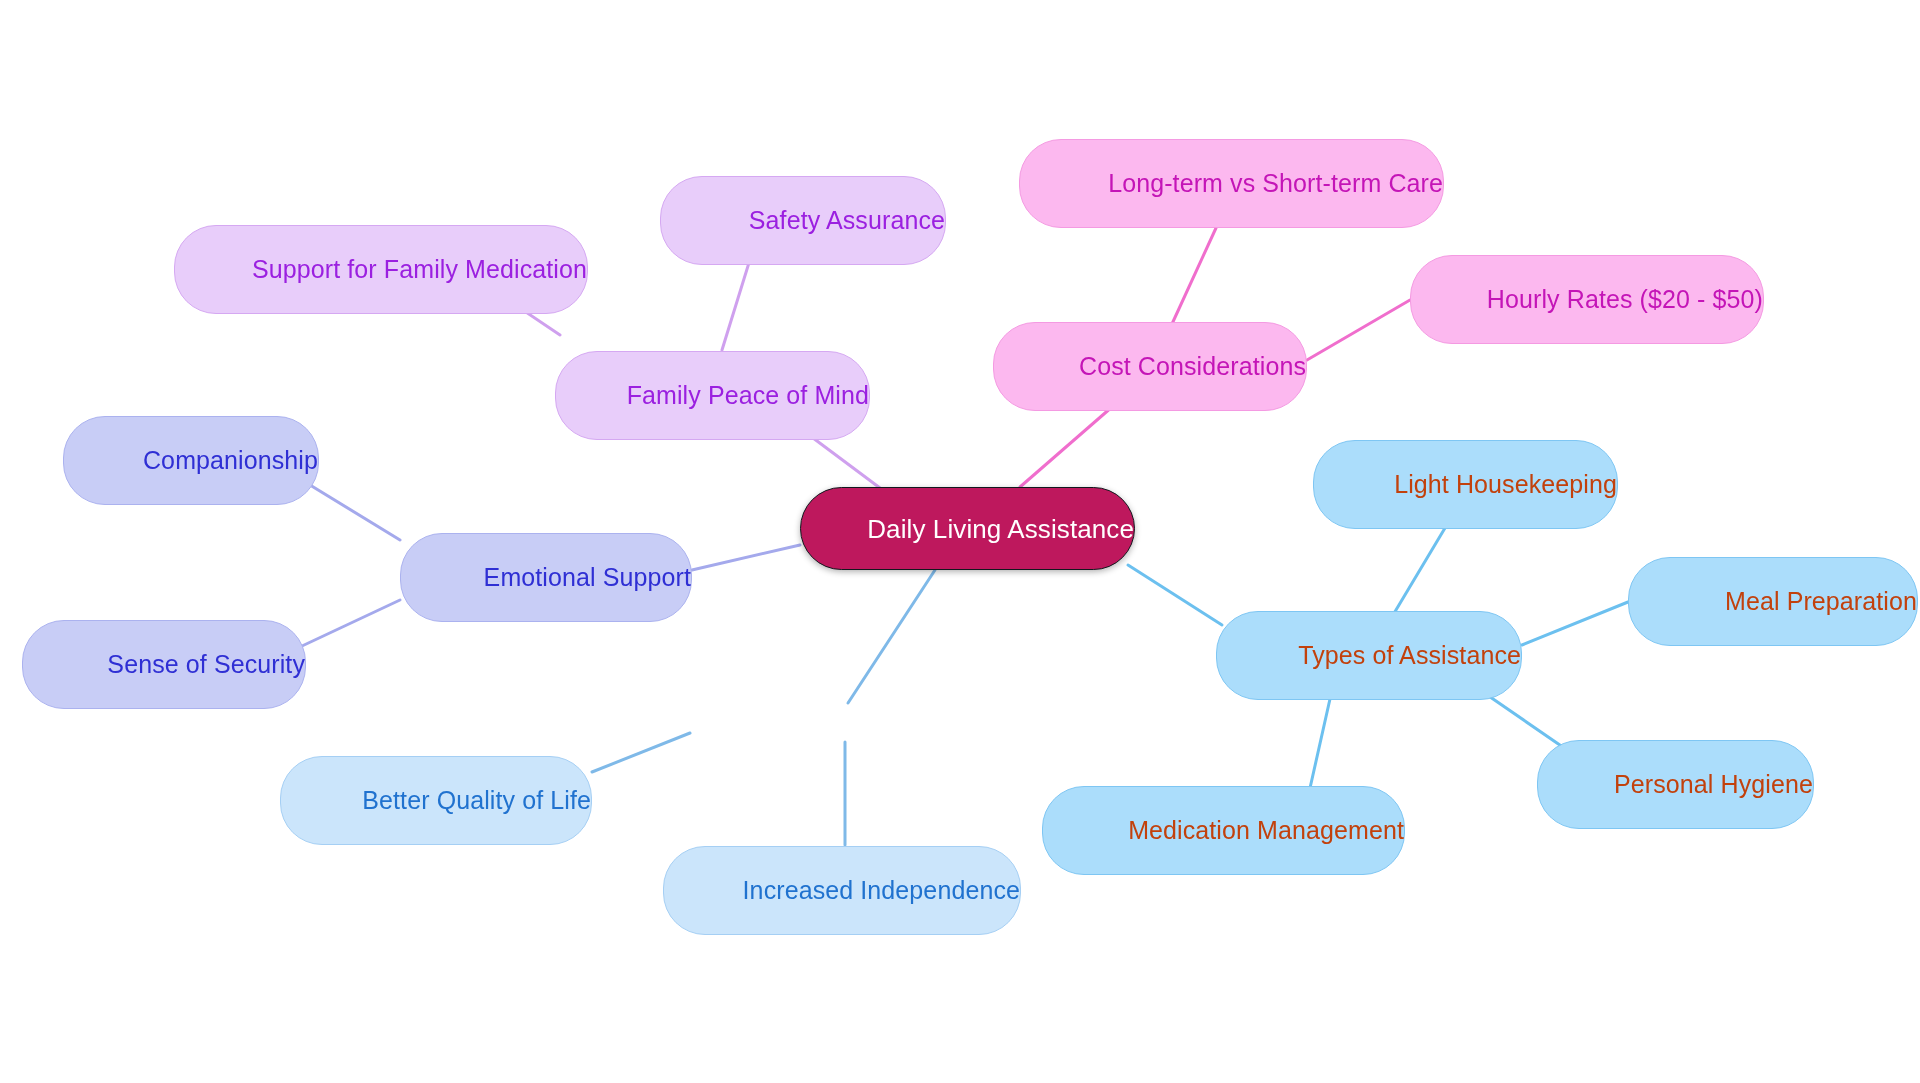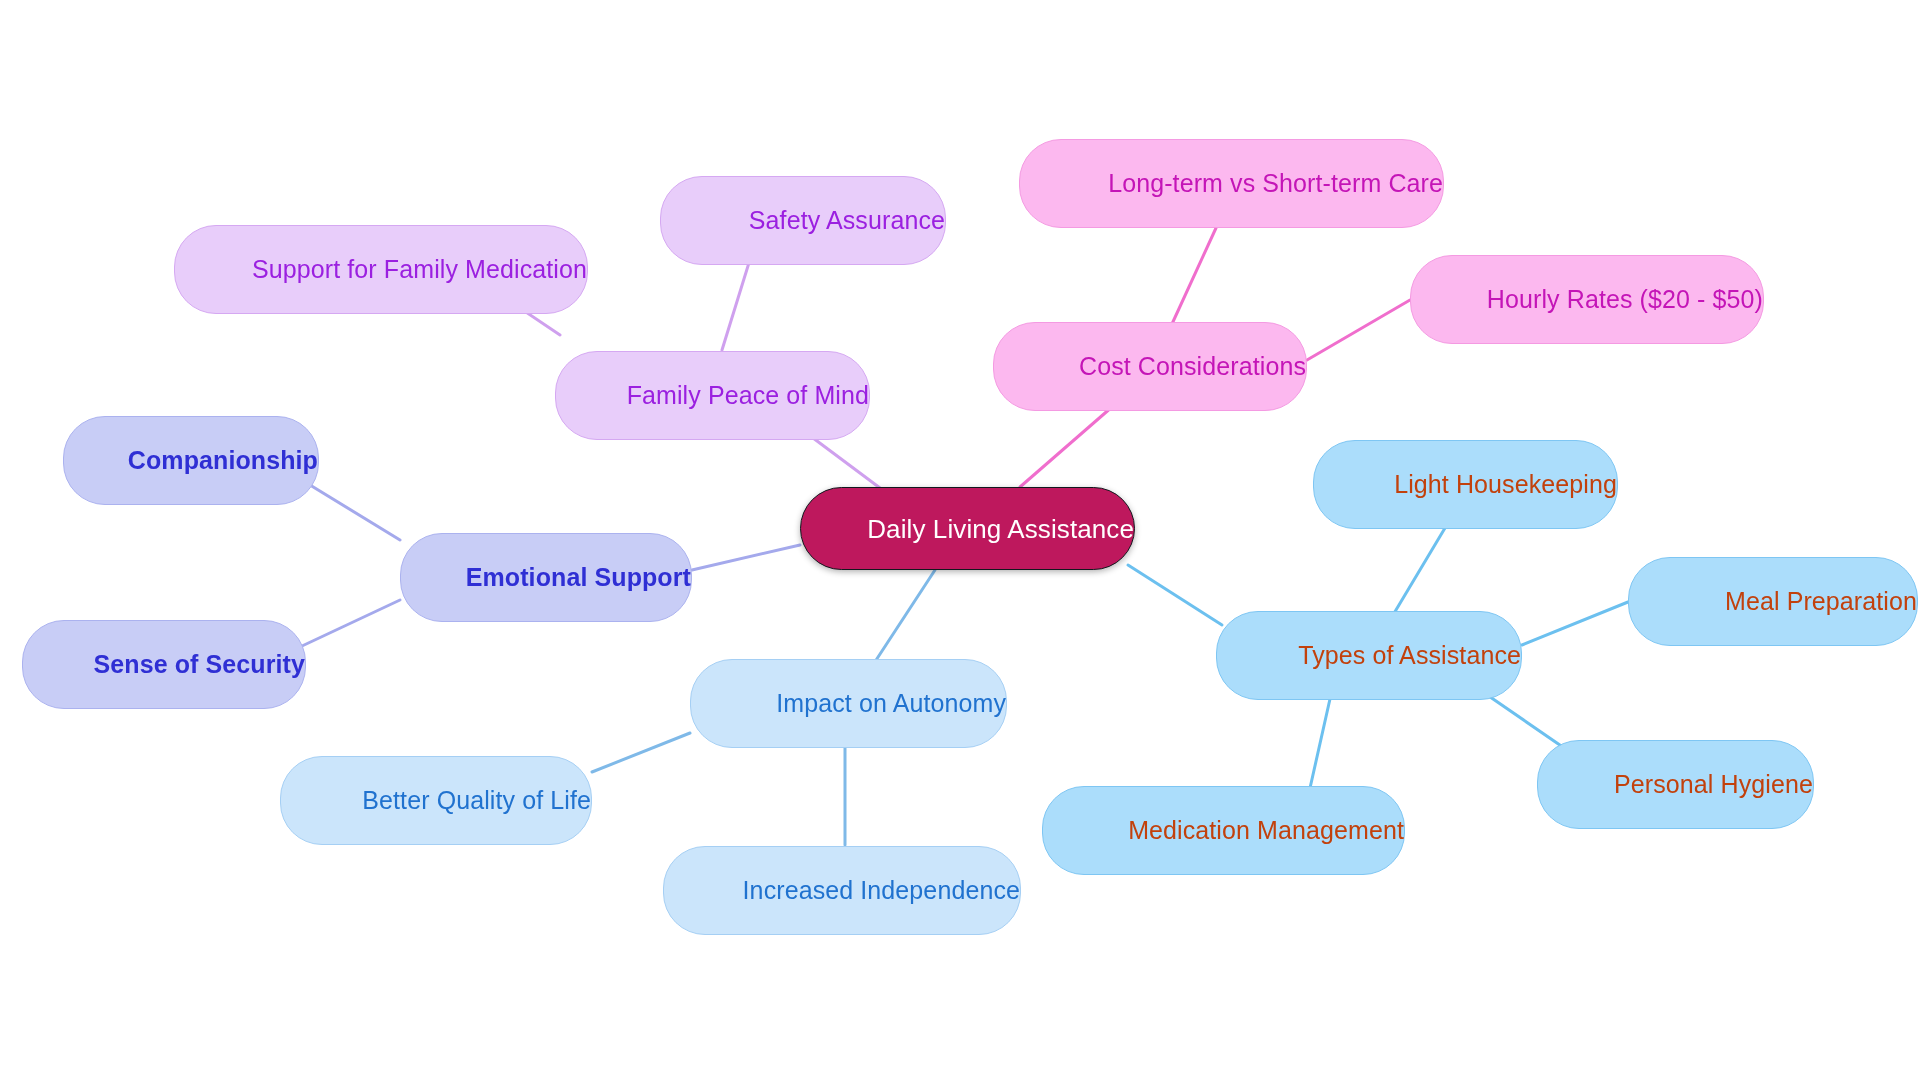--- a/index.html
+++ b/index.html
@@ -61,21 +61,20 @@
     background: #e8cdfa;
     border-color: #d5a8f2;
     color: #9b20e0;
     font-size: 25px;
   }
   .node.periwinkle {
     background: #c8cdf6;
     border-color: #abb2ef;
     color: #2f2fd4;
     font-size: 25px;
-    font-weight: bold;
   }
   .node.blue {
     background: #abddfb;
     border-color: #7ec6f3;
     color: #c2410c;
     font-size: 25px;
   }
   .node.paleblue {
     background: #cbe5fb;
     border-color: #a5cff4;
@@ -178,23 +177,20 @@
   </div>
 
   <div class="node blue" style="left:1537px; top:740px; width:277px; height:89px;">
     <span class="node-label">Personal Hygiene</span>
   </div>
 
   <div class="node blue" style="left:1042px; top:786px; width:363px; height:89px;">
     <span class="node-label">Medication Management</span>
   </div>
 
-  <div class="node paleblue" style="left:690px; top:659px; width:317px; height:89px;">
-    <span class="node-label">Impact on Autonomy</span>
-  </div>
 
   <div class="node paleblue" style="left:663px; top:846px; width:358px; height:89px;">
     <span class="node-label">Increased Independence</span>
   </div>
 
   <div class="node paleblue" style="left:280px; top:756px; width:312px; height:89px;">
     <span class="node-label">Better Quality of Life</span>
   </div>
 
 </div>

